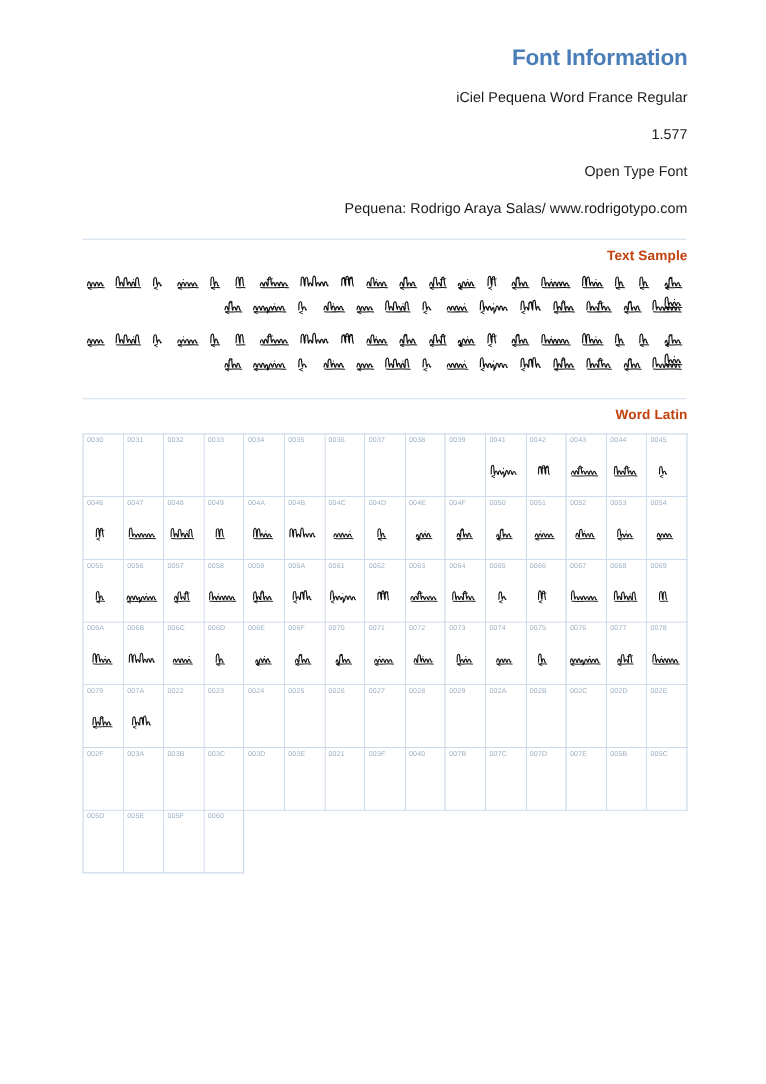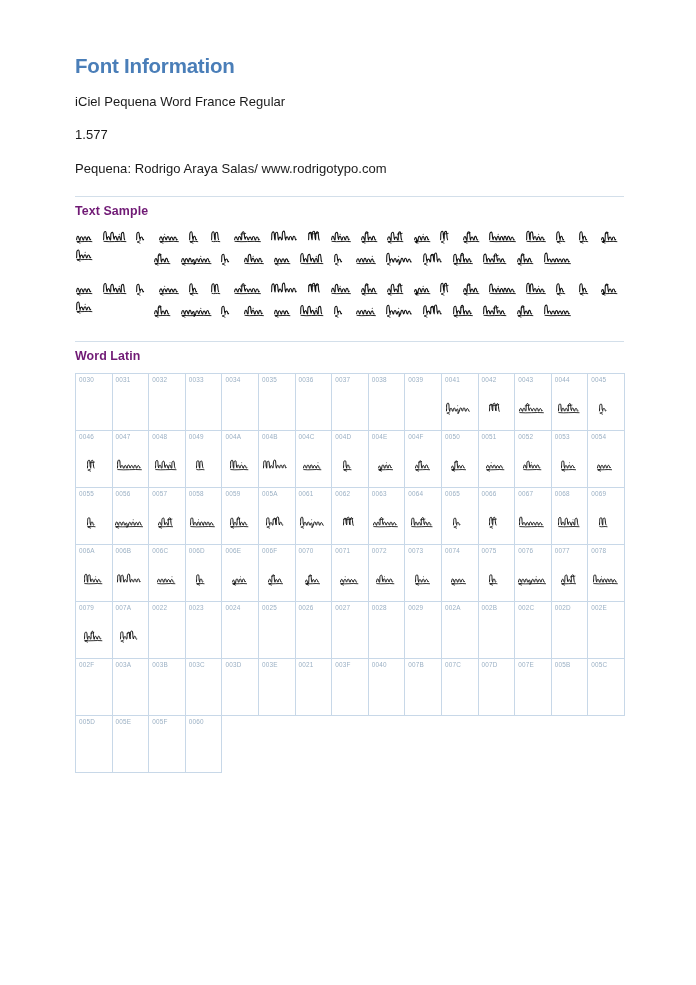--- a/index.html
+++ b/index.html
@@ -17,22 +17,23 @@
   .page {
     position: absolute;
     left: 0; top: 0;
     width: 696px;
     height: 985px;
     background: #ffffff;
   }
   .content {
     position: absolute;
     left: 75px;
-    top: 55px;
+    top: 42px;
     width: 550px;
+    text-align: right;
   }
 
   
   .doc-title {
     color: #4a7eb8;
     font-size: 20.5px;
     font-weight: bold;
     letter-spacing: -0.2px;
     margin: 0 0 8px 0;
     line-height: 1.1;
@@ -51,21 +52,21 @@
   .section {
     margin-top: 17px;
   }
   .section-rule {
     height: 1px;
     background: #d3dfea;
     width: 549px;
     margin-bottom: 7px;
   }
   .section-title {
-    color: #701a75;
+    color: #c2410c;
     font-size: 12.4px;
     font-weight: bold;
     letter-spacing: 0.1px;
     margin: 0 0 10px 0;
   }
 
   
   .sample-block {
     margin-bottom: 8px;
   }
@@ -128,20 +129,21 @@
 <body>
 
 <div class="page">
   <div class="content">
 
     <div>
       <h1 class="doc-title">Font Information</h1>
       <div>
         <div class="meta-line">iCiel Pequena Word France Regular</div>
         <div class="meta-line">1.577</div>
+        <div class="meta-line">Open Type Font</div>
         <div class="meta-line">Pequena: Rodrigo Araya Salas/ www.rodrigotypo.com</div>
       </div>
     </div>
 
     <div class="section">
       <div class="section-rule"></div>
       <h2 class="section-title">Text Sample</h2>
       <div id="text-sample-host">
           <div class="sample-block">
             <div class="sample-line"><span class="sample-word" title="avec"><svg width="22.1" height="15.6" viewBox="0 0 22.1 15.6">

